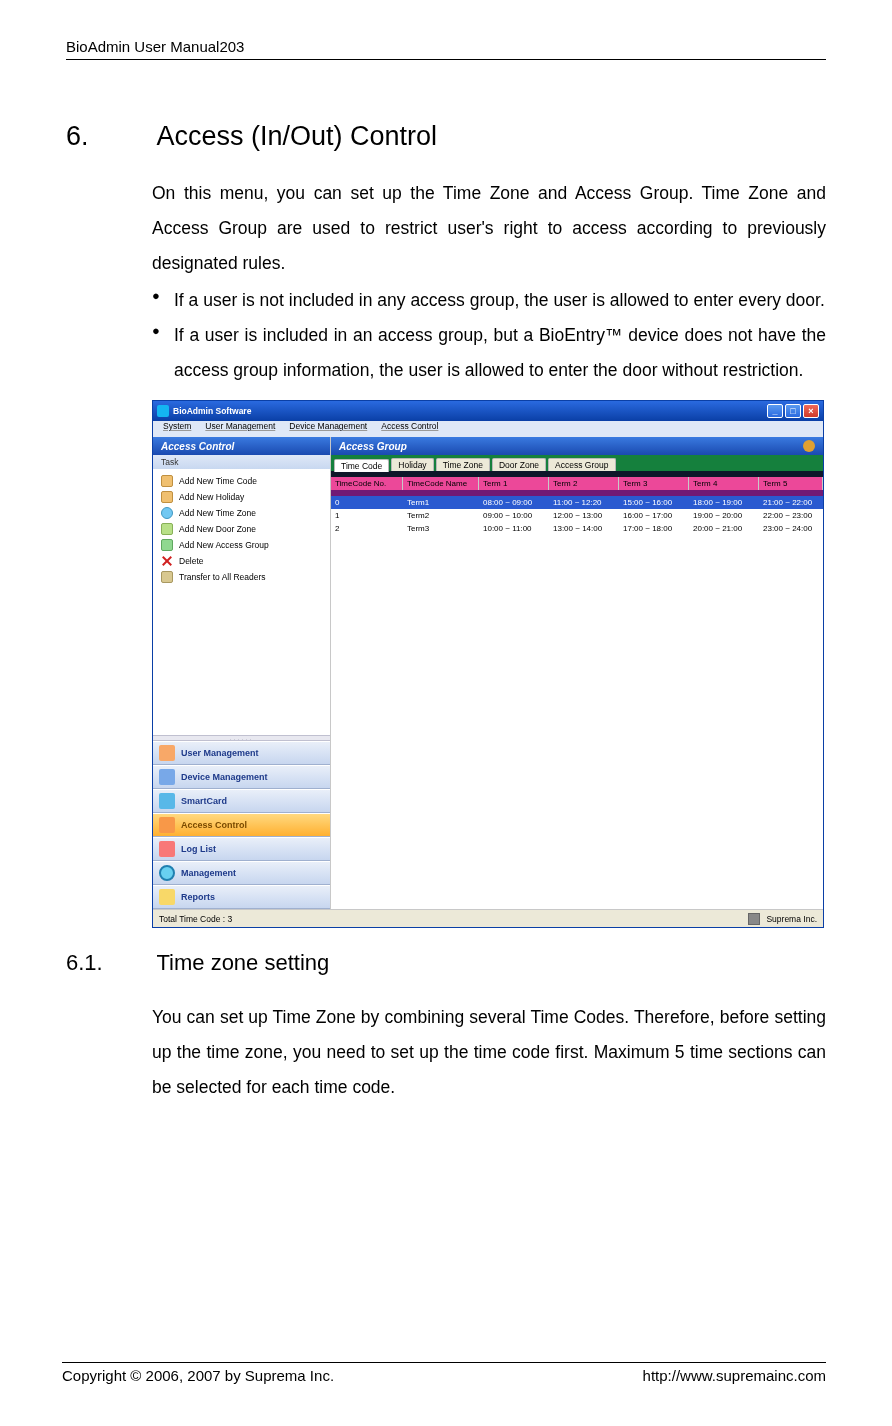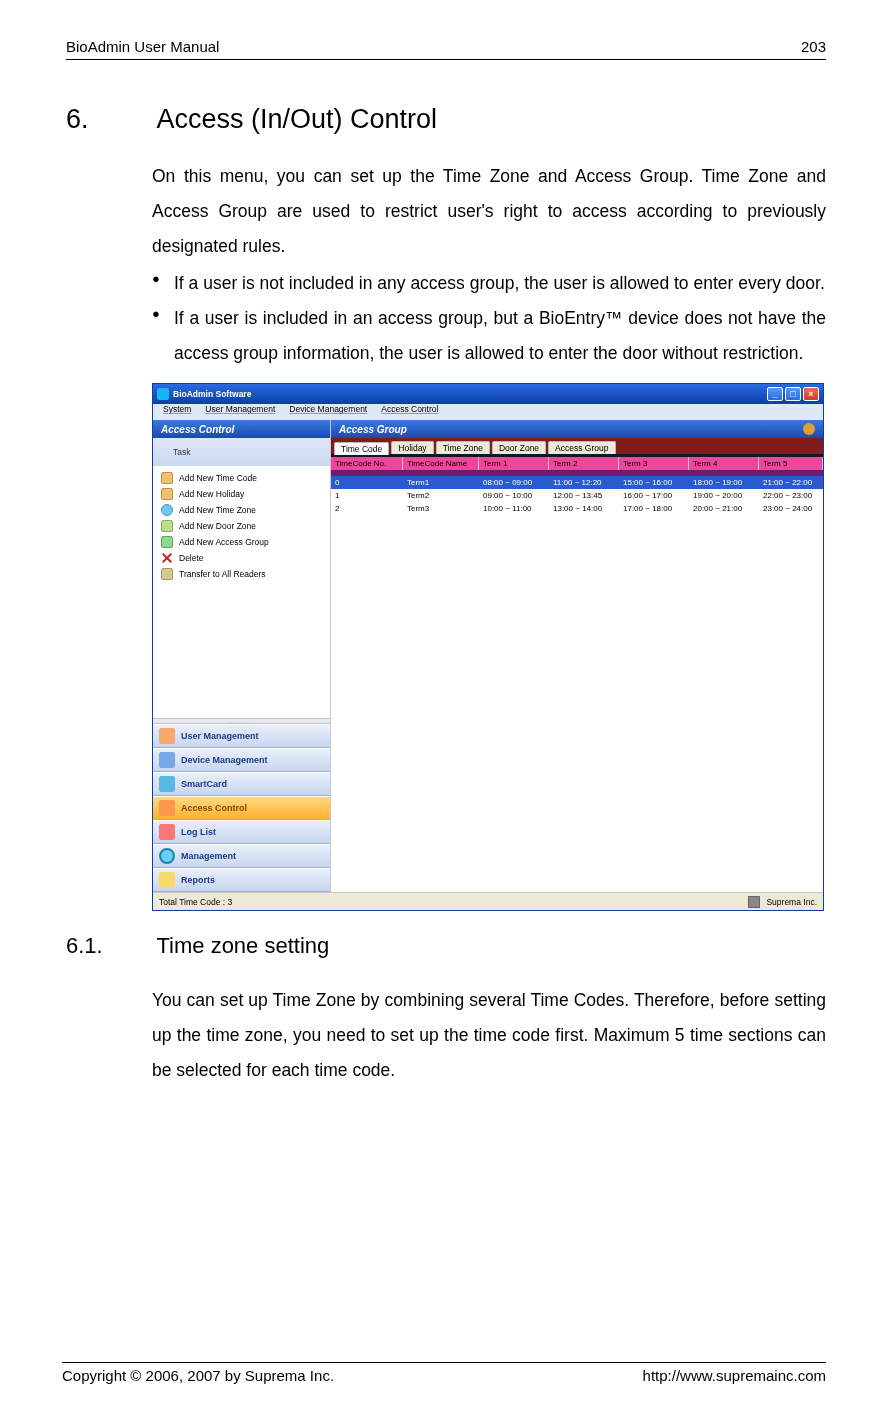--- a/index.html
+++ b/index.html
@@ -8,24 +8,24 @@
     height: 1426px;
     background: #fff;
     font-family: Arial, Helvetica, sans-serif;
     color: #000;
     position: relative;
     padding: 38px 66px 38px 66px;
   }
   .header-line {
     border-bottom: 1px solid #000;
     display: flex;
-    justify-content: space-between;
+    justify-content: flex-start;
     font-size: 15px;
     padding-bottom: 4px;
-    margin-bottom: 44px;
+    margin-bottom: 61px;
   }
   .section-number {
     font-size: 27px;
     display: inline-block;
     width: 86px;
     vertical-align: top;
   }
   .section-title-row {
     margin-bottom: 24px;
   }
@@ -94,22 +94,22 @@
     border-right: 1px solid #c8c8c8;
   }
   .panel-header {
     background: linear-gradient(#3a7ae0,#1a4ab0);
     color: #fff; font-weight: bold; font-style: italic;
     height: 18px; display: flex; align-items: center;
     padding: 0 8px; font-size: 10px;
   }
   .panel-subheader {
     background: linear-gradient(#dfe8f7,#c8d8f0);
-    color: #333; height: 28px; display: flex;
-    align-items: center; padding: 0 20px; font-size: 8.5px;
+    color: #333; height: 14px; display: flex;
+    align-items: center; padding: 0 8px; font-size: 8.5px;
   }
   .task-list { flex: 1; background: #fff; padding: 4px 4px; }
   .task-item { display: flex; align-items: center; gap: 6px; padding: 2px 4px; font-size: 8.5px; }
   .tico { width: 12px; height: 12px; display: inline-block; border-radius: 2px; }
   .t-cal { background: #f0c070; border: 1px solid #c09040; }
   .t-clock { background: #72c8f2; border: 1px solid #4098c2; border-radius: 50%; }
   .t-door { background: #b8e088; border: 1px solid #88b058; }
   .t-grp { background: #90d890; border: 1px solid #60a860; }
   .t-del { background: none; position: relative; }
   .t-del::before, .t-del::after {
@@ -137,22 +137,22 @@
   .ni-dev { background: #78a8e8; }
   .ni-card { background: #58b8e8; }
   .ni-acc { background: #f89848; }
   .ni-log { background: #f87878; }
   .ni-mon { background: #68d0f0; border-radius:50%; border: 2px solid #2080b0; }
   .ni-rep { background: #f8d868; }
   .mainpane { flex: 1; display: flex; flex-direction: column; }
   .mainpane .panel-header { justify-content: space-between; }
   .cfg-icon { width:12px; height:12px; background:#e0a030; border-radius:50%; }
   .tabs-row {
-    background: #7f1d1d; display: flex; gap: 2px; padding: 3px 3px 0 3px;
-    border-bottom: 3px solid #0f172a;
+    background: #15803d; display: flex; gap: 2px; padding: 3px 3px 0 3px;
+    border-bottom: 6px solid #0f172a;
   }
   .tab {
     background: #ece9d8; border: 1px solid #b8b8b8; border-bottom: none;
     padding: 1px 6px; font-size: 8.5px; border-radius: 2px 2px 0 0;
   }
   .tab.active { background: #fff; position: relative; top: 1px; }
   .grid-area { flex: 1; background: #fff; overflow: hidden; }
   .grid-header {
     display: grid;
     grid-template-columns: 72px 76px 70px 70px 70px 70px 64px;
@@ -319,21 +319,21 @@
             <div class="gc">08:00 ~ 09:00</div>
             <div class="gc">11:00 ~ 12:20</div>
             <div class="gc">15:00 ~ 16:00</div>
             <div class="gc">18:00 ~ 19:00</div>
             <div class="gc">21:00 ~ 22:00</div>
           </div>
           <div class="grid-row">
             <div class="gc">1</div>
             <div class="gc">Term2</div>
             <div class="gc">09:00 ~ 10:00</div>
-            <div class="gc">12:00 ~ 13:45</div>
+            <div class="gc">12:00 ~ 13:00</div>
             <div class="gc">16:00 ~ 17:00</div>
             <div class="gc">19:00 ~ 20:00</div>
             <div class="gc">22:00 ~ 23:00</div>
           </div>
           <div class="grid-row">
             <div class="gc">2</div>
             <div class="gc">Term3</div>
             <div class="gc">10:00 ~ 11:00</div>
             <div class="gc">13:00 ~ 14:00</div>
             <div class="gc">17:00 ~ 18:00</div>

